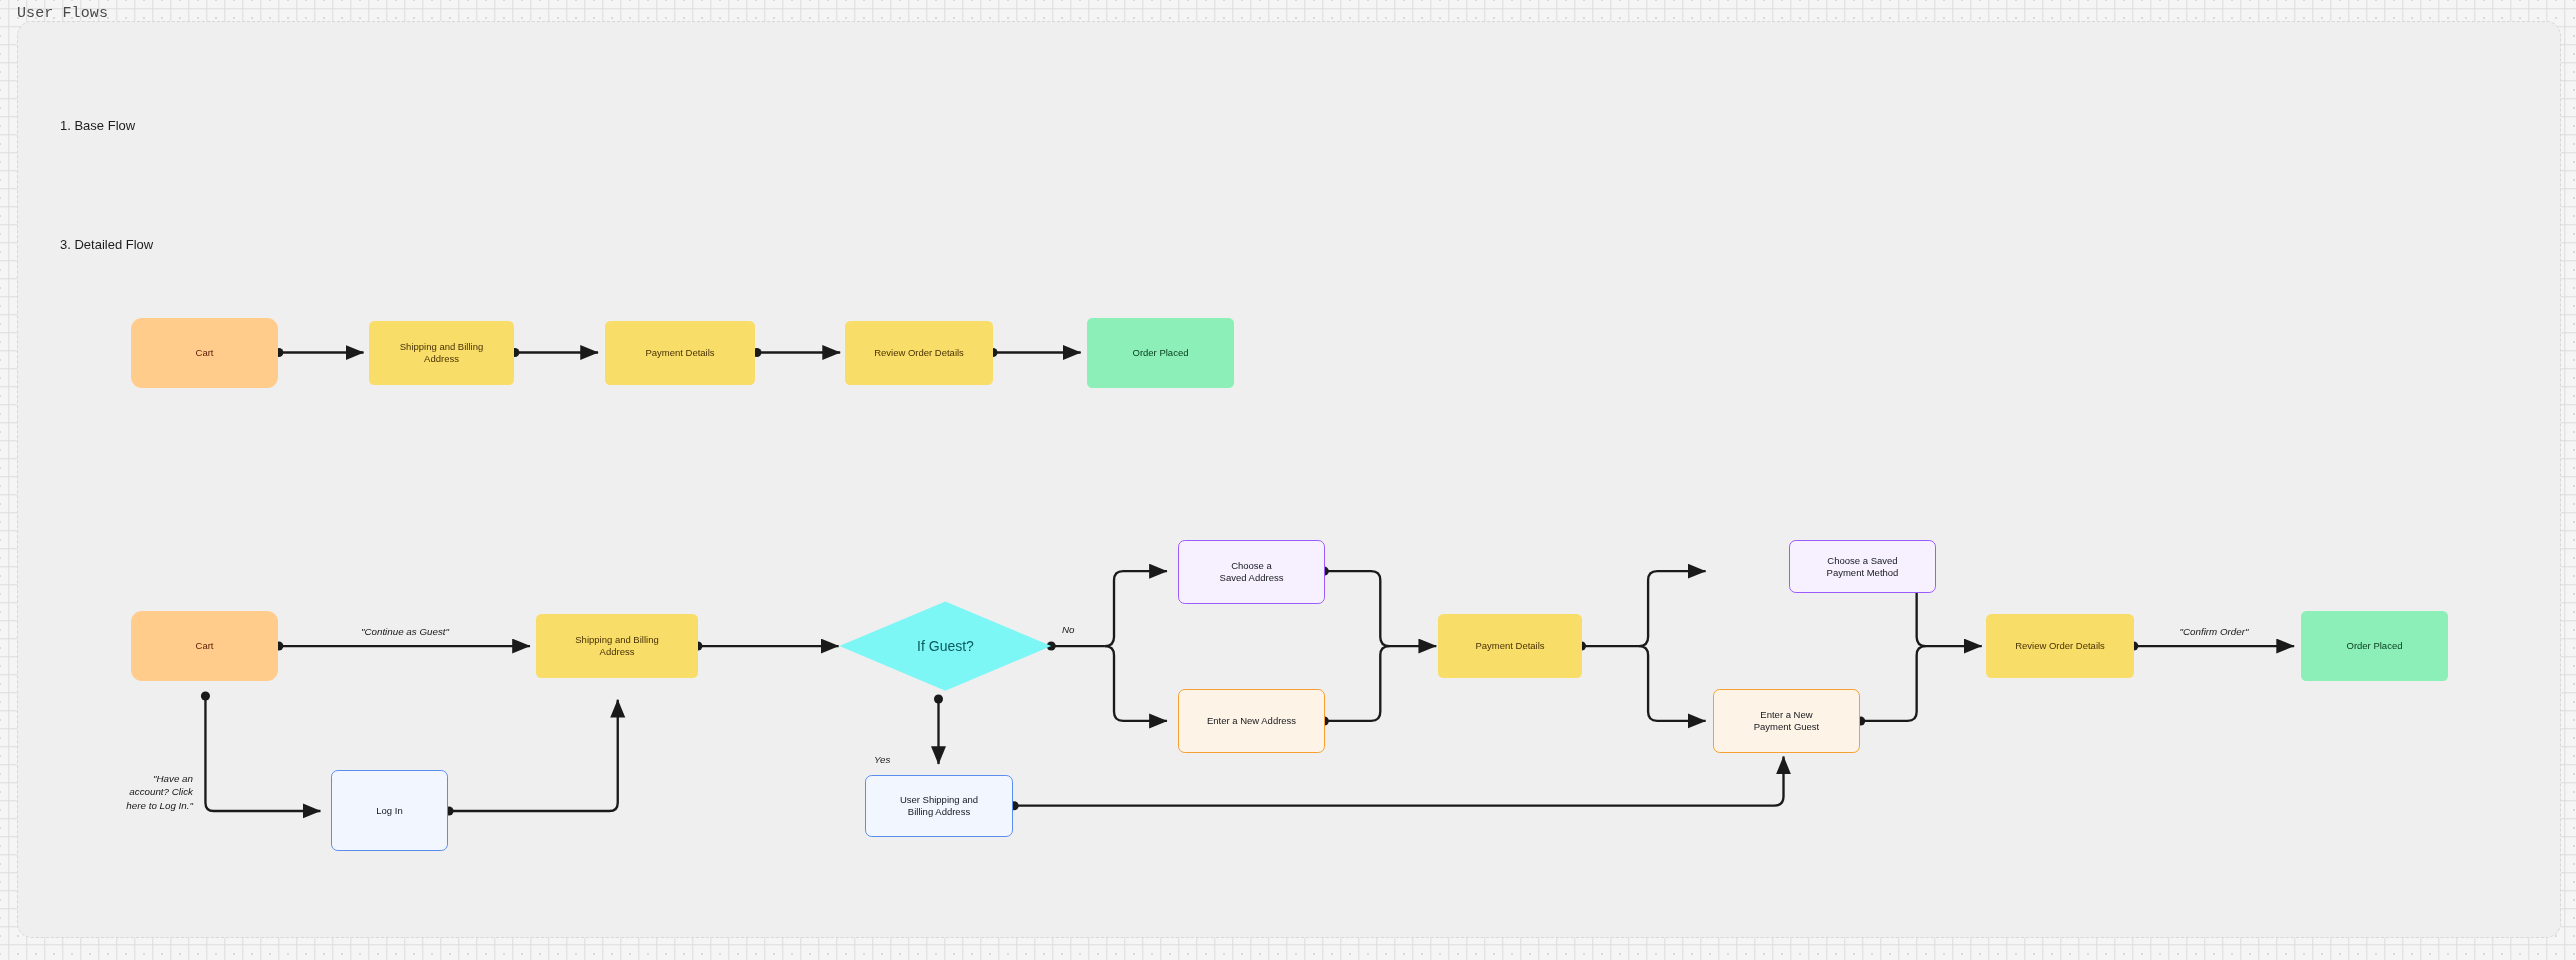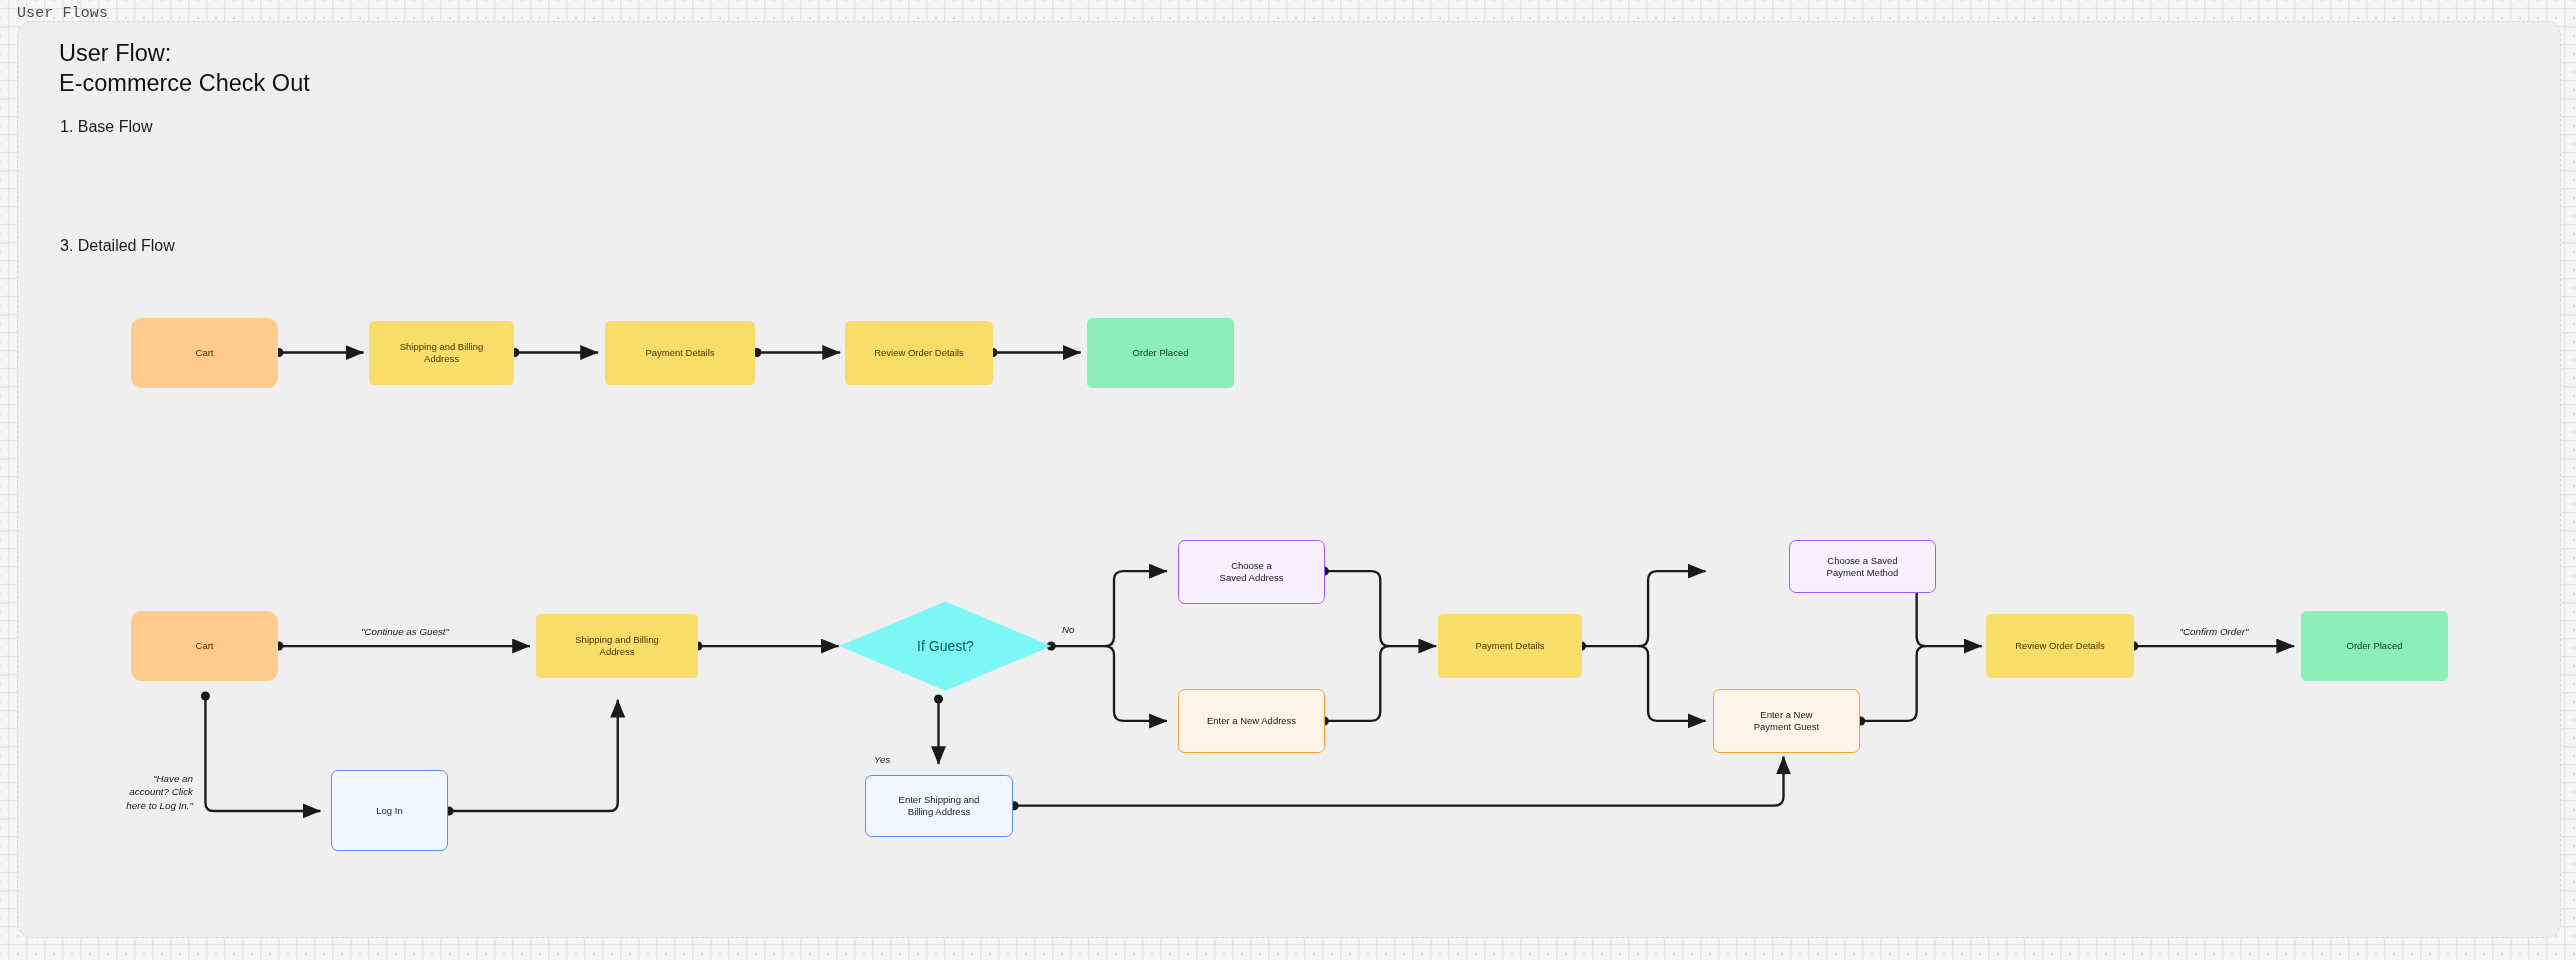--- a/index.html
+++ b/index.html
@@ -52,21 +52,21 @@
     left: 59px; top: 38px;
     font-size: 23.5px;
     line-height: 30px;
     color: #111;
     font-weight: 400;
     white-space: pre-line;
   }
 
   .section-title {
     position: absolute;
-    font-size: 16px;
+    font-size: 13px;
     color: #1c1c1c;
   }
   #sec1 { left: 60px; top: 118px; }
   #sec2 { left: 60px; top: 237px; }
 
   svg.edges {
     position: absolute;
     left: 0; top: 0;
     width: 2576px; height: 960px;
     overflow: visible;
@@ -109,22 +109,20 @@
 </head>
 <body>
 
 <div id="root">
   <div id="dots"></div>
 
   <div class="breadcrumb">User Flows</div>
 
   <div class="canvas-frame"></div>
 
-  <div class="page-title">User Flow:
-E-commerce Check Out</div>
 
   <div class="section-title" id="sec1">1. Base Flow</div>
   <div class="section-title" id="sec2">3. Detailed Flow</div>
 
   <svg class="edges" viewBox="0 0 3404 1269">
     <defs>
       <marker id="ah" markerWidth="9" markerHeight="9" refX="7.6" refY="3.2" orient="auto" markerUnits="strokeWidth">
         <path d="M0,0 L7.8,3.2 L0,6.4 z" fill="#1a1a1a"></path>
       </marker>
     </defs>
@@ -260,21 +258,21 @@
   <div class="node n-purple" style="left:1178px; top:540px; width:147px; height:64px;">
     <span>Choose a
 Saved Address</span>
   </div>
 
   <div class="node n-peach" style="left:1178px; top:689px; width:147px; height:64px;">
     <span>Enter a New Address</span>
   </div>
 
   <div class="node n-blue" style="left:865px; top:775px; width:148px; height:62px;">
-    <span>Enter Shipping and
+    <span>User Shipping and
 Billing Address</span>
   </div>
 
   <div class="node n-yellow" style="left:1438px; top:614px; width:144px; height:64px;">
     <span>Payment Details</span>
   </div>
 
   <div class="node n-purple" style="left:1789px; top:540px; width:147px; height:53px;">
     <span>Choose a Saved
 Payment Method</span>

